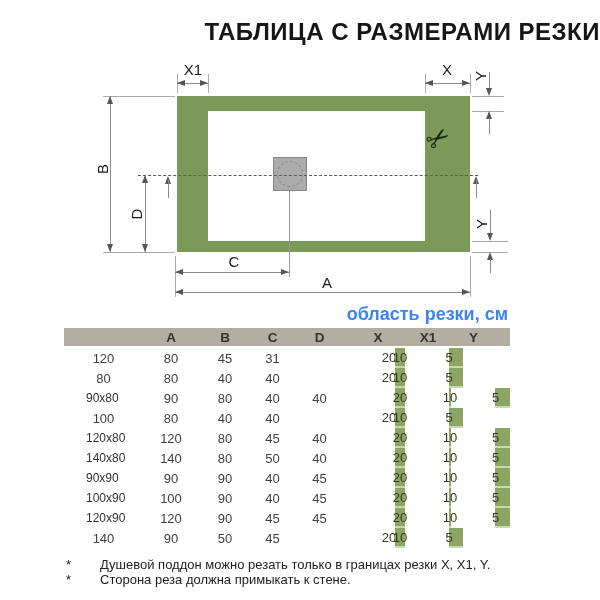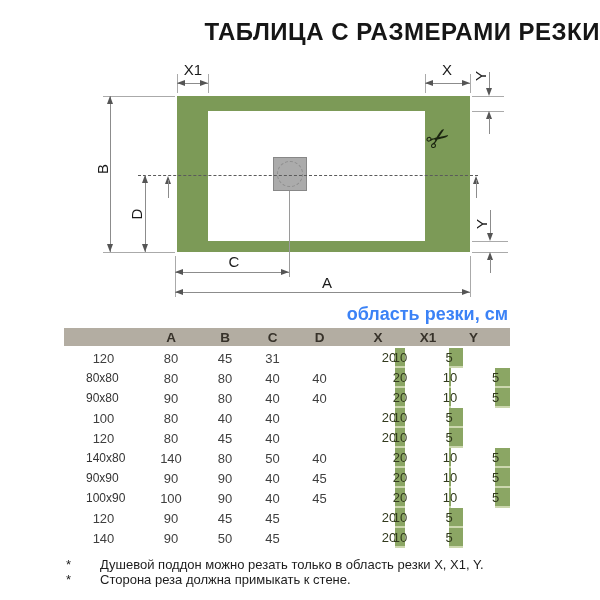--- a/index.html
+++ b/index.html
@@ -151,21 +151,20 @@
       <div class="td">120</div>
       <div class="td">80</div>
       <div class="td">45</div>
       <div class="td">31</div>
       <div class="td"></div>
       <div class="td g">20</div>
       <div class="td g">10</div>
       <div class="td g c-y">5</div>
     </div>
     <div class="tr">
-      <div class="td c-label">80x80</div>
       <div class="td">80</div>
       <div class="td">80</div>
       <div class="td">40</div>
       <div class="td">40</div>
       <div class="td"></div>
       <div class="td g">20</div>
       <div class="td g">10</div>
       <div class="td g c-y">5</div>
     </div>
     <div class="tr">
@@ -183,20 +182,21 @@
       <div class="td">100</div>
       <div class="td">80</div>
       <div class="td">40</div>
       <div class="td">40</div>
       <div class="td"></div>
       <div class="td g">20</div>
       <div class="td g">10</div>
       <div class="td g c-y">5</div>
     </div>
     <div class="tr">
+      <div class="td c-label">120x80</div>
       <div class="td">120</div>
       <div class="td">80</div>
       <div class="td">45</div>
       <div class="td">40</div>
       <div class="td"></div>
       <div class="td g">20</div>
       <div class="td g">10</div>
       <div class="td g c-y">5</div>
     </div>
     <div class="tr">
@@ -226,20 +226,21 @@
       <div class="td">100</div>
       <div class="td">90</div>
       <div class="td">40</div>
       <div class="td">45</div>
       <div class="td"></div>
       <div class="td g">20</div>
       <div class="td g">10</div>
       <div class="td g c-y">5</div>
     </div>
     <div class="tr">
+      <div class="td c-label">120x90</div>
       <div class="td">120</div>
       <div class="td">90</div>
       <div class="td">45</div>
       <div class="td">45</div>
       <div class="td"></div>
       <div class="td g">20</div>
       <div class="td g">10</div>
       <div class="td g c-y">5</div>
     </div>
     <div class="tr">
@@ -250,21 +251,21 @@
       <div class="td"></div>
       <div class="td g">20</div>
       <div class="td g">10</div>
       <div class="td g c-y">5</div>
     </div>
   </div>
 
   <div class="footnotes">
     <div class="fn-row">
       <span class="fn-star">*</span>
-      <span class="fn-text">Душевой поддон можно резать только в область резки X, X1, Y.</span>
+      <span class="fn-text">Душевой поддон можно резать только в границах резки X, X1, Y.</span>
     </div>
     <div class="fn-row">
       <span class="fn-star">*</span>
       <span class="fn-text">Сторона реза должна примыкать к стене.</span>
     </div>
   </div>
 
 </div>
 
 </body></html>

